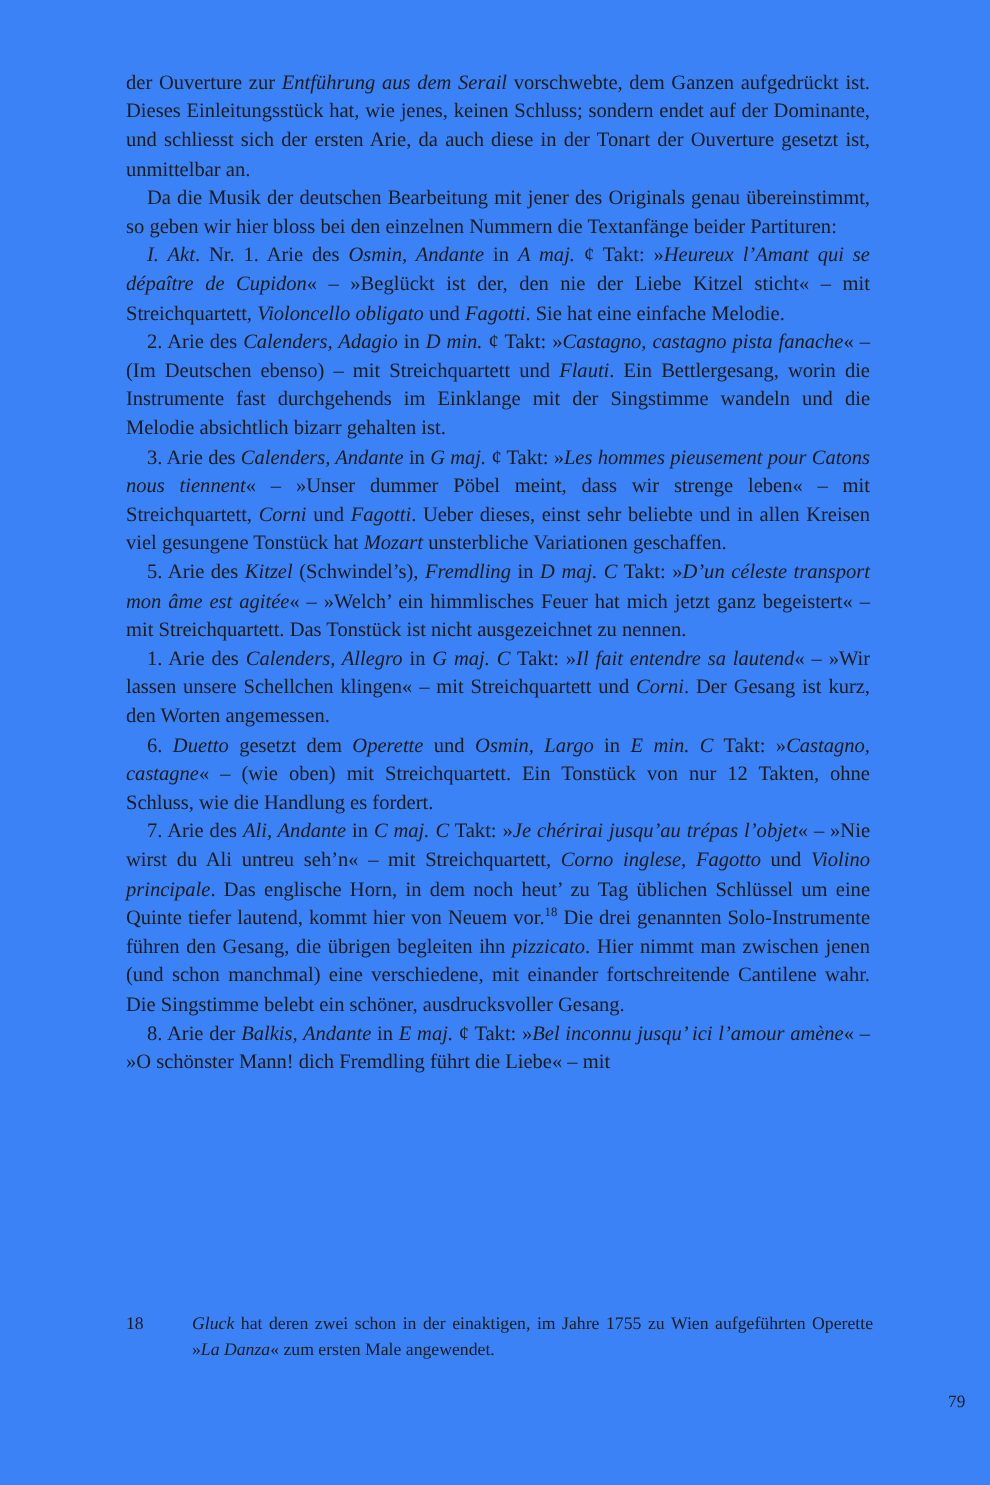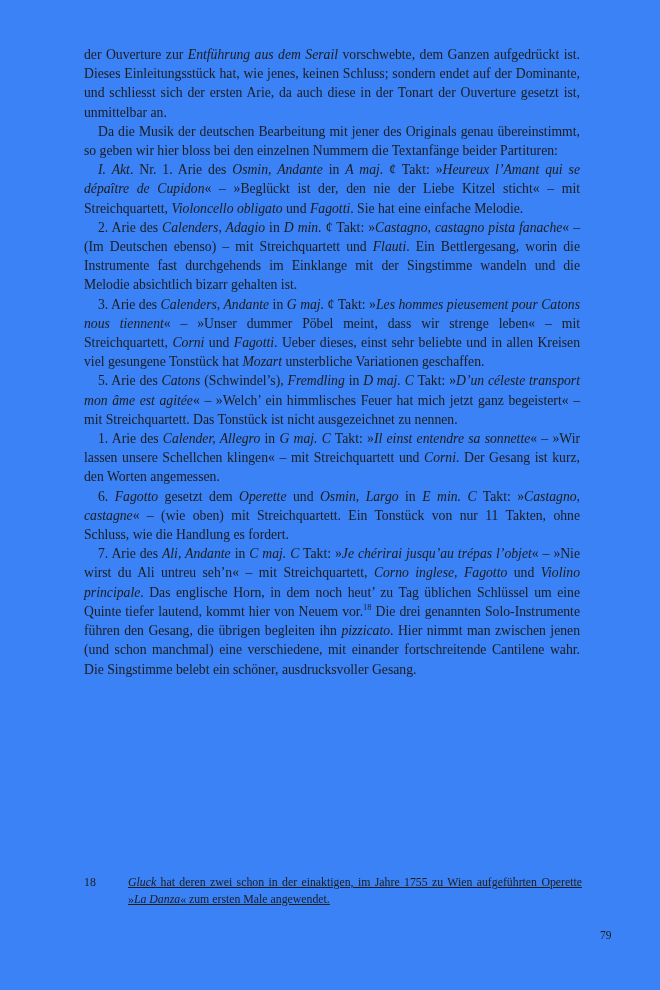--- a/index.html
+++ b/index.html
@@ -50,44 +50,44 @@
     display: flex;
     font-size: 11.8px;
     line-height: 16.5px;
     text-align: justify;
   }
   .fn-marker {
     flex: 0 0 44px;
   }
   .fn-text {
     flex: 1 1 auto;
-    text-decoration: underline;
   }
   .page-number {
     position: absolute;
-    left: 600px;
+    left: 632px;
     top: 928px;
     font-size: 11.5px;
     line-height: 14px;
   }
 </style>
 </head>
 <body>
 
 <div class="page">
   <main class="body-text">
       <p class=""><span>der Ouverture zur </span><em>Entführung aus dem Serail</em><span> vorschwebte, dem Ganzen aufgedrückt ist. Dieses Einleitungsstück hat, wie jenes, keinen Schluss; sondern endet auf der Dominante, und schliesst sich der ersten Arie, da auch diese in der Tonart der Ouverture gesetzt ist, unmittelbar an.</span></p>
       <p class="indent"><span>Da die Musik der deutschen Bearbeitung mit jener des Originals genau übereinstimmt, so geben wir hier bloss bei den einzelnen Nummern die Textanfänge beider Partituren:</span></p>
       <p class="indent"><em>I. Akt</em><span>. Nr. 1. Arie des </span><em>Osmin, Andante</em><span> in </span><em>A maj.</em><span> ¢ Takt: »</span><em>Heureux l’Amant qui se dépaître de Cupidon</em><span>« – »Beglückt ist der, den nie der Liebe Kitzel sticht« – mit Streichquartett, </span><em>Violoncello obligato</em><span> und </span><em>Fagotti</em><span>. Sie hat eine einfache Melodie.</span></p>
       <p class="indent"><span>2. Arie des </span><em>Calenders, Adagio</em><span> in </span><em>D min.</em><span> ¢ Takt: »</span><em>Castagno, castagno pista fanache</em><span>« – (Im Deutschen ebenso) – mit Streichquartett und </span><em>Flauti</em><span>. Ein Bettlergesang, worin die Instrumente fast durchgehends im Einklange mit der Singstimme wandeln und die Melodie absichtlich bizarr gehalten ist.</span></p>
       <p class="indent"><span>3. Arie des </span><em>Calenders, Andante</em><span> in </span><em>G maj.</em><span> ¢ Takt: »</span><em>Les hommes pieusement pour Catons nous tiennent</em><span>« – »Unser dummer Pöbel meint, dass wir strenge leben« – mit Streichquartett, </span><em>Corni</em><span> und </span><em>Fagotti</em><span>. Ueber dieses, einst sehr beliebte und in allen Kreisen viel gesungene Tonstück hat </span><em>Mozart</em><span> unsterbliche Variationen geschaffen.</span></p>
-      <p class="indent"><span>5. Arie des </span><em>Catons</em><span> (Schwindel’s), </span><em>Fremdling</em><span> in </span><em>D maj. C</em><span> Takt: »</span><em>D’un céleste transport mon âme est agitée</em><span>« – »Welch’ ein himmlisches Feuer hat mich jetzt ganz begeistert« – mit Streichquartett. Das Tonstück ist nicht ausgezeichnet zu nennen.</span></p>
-      <p class="indent"><span>1. Arie des </span><em>Calender, Allegro</em><span> in </span><em>G maj. C</em><span> Takt: »</span><em>Il einst entendre sa sonnette</em><span>« – »Wir lassen unsere Schellchen klingen« – mit Streichquartett und </span><em>Corni</em><span>. Der Gesang ist kurz, den Worten angemessen.</span></p>
-      <p class="indent"><span>6. </span><em>Fagotto</em><span> gesetzt dem </span><em>Operette</em><span> und </span><em>Osmin, Largo</em><span> in </span><em>E min. C</em><span> Takt: »</span><em>Castagno, castagne</em><span>« – (wie oben) mit Streichquartett. Ein Tonstück von nur 11 Takten, ohne Schluss, wie die Handlung es fordert.</span></p>
+      <p class="indent"><span>5. Arie des </span><em>Kitzel</em><span> (Schwindel’s), </span><em>Fremdling</em><span> in </span><em>D maj. C</em><span> Takt: »</span><em>D’un céleste transport mon âme est agitée</em><span>« – »Welch’ ein himmlisches Feuer hat mich jetzt ganz begeistert« – mit Streichquartett. Das Tonstück ist nicht ausgezeichnet zu nennen.</span></p>
+      <p class="indent"><span>1. Arie des </span><em>Calenders, Allegro</em><span> in </span><em>G maj. C</em><span> Takt: »</span><em>Il fait entendre sa lautend</em><span>« – »Wir lassen unsere Schellchen klingen« – mit Streichquartett und </span><em>Corni</em><span>. Der Gesang ist kurz, den Worten angemessen.</span></p>
+      <p class="indent"><span>6. </span><em>Duetto</em><span> gesetzt dem </span><em>Operette</em><span> und </span><em>Osmin, Largo</em><span> in </span><em>E min. C</em><span> Takt: »</span><em>Castagno, castagne</em><span>« – (wie oben) mit Streichquartett. Ein Tonstück von nur 12 Takten, ohne Schluss, wie die Handlung es fordert.</span></p>
       <p class="indent"><span>7. Arie des </span><em>Ali, Andante</em><span> in </span><em>C maj. C</em><span> Takt: »</span><em>Je chérirai jusqu’au trépas l’objet</em><span>« – »Nie wirst du Ali untreu seh’n« – mit Streichquartett, </span><em>Corno inglese, Fagotto</em><span> und </span><em>Violino principale</em><span>. Das englische Horn, in dem noch heut’ zu Tag üblichen Schlüssel um eine Quinte tiefer lautend, kommt hier von Neuem vor.</span><sup>18</sup><span> Die drei genannten Solo-Instrumente führen den Gesang, die übrigen begleiten ihn </span><em>pizzicato</em><span>. Hier nimmt man zwischen jenen (und schon manchmal) eine verschiedene, mit einander fortschreitende Cantilene wahr. Die Singstimme belebt ein schöner, ausdrucksvoller Gesang.</span></p>
+      <p class="indent"><span>8. Arie der </span><em>Balkis, Andante</em><span> in </span><em>E maj.</em><span> ¢ Takt: »</span><em>Bel inconnu jusqu’ ici l’amour amène</em><span>« – »O schönster Mann! dich Fremdling führt die Liebe« – mit</span></p>
     </main>
 
   <div class="footnote">
     <span class="fn-marker">18</span>
     <span class="fn-text"><em>Gluck</em><span> hat deren zwei schon in der einaktigen, im Jahre 1755 zu Wien aufgeführten Operette »</span><em>La Danza</em><span>« zum ersten Male angewendet.</span></span>
   </div>
 
   <div class="page-number">79</div>
 </div>
 

